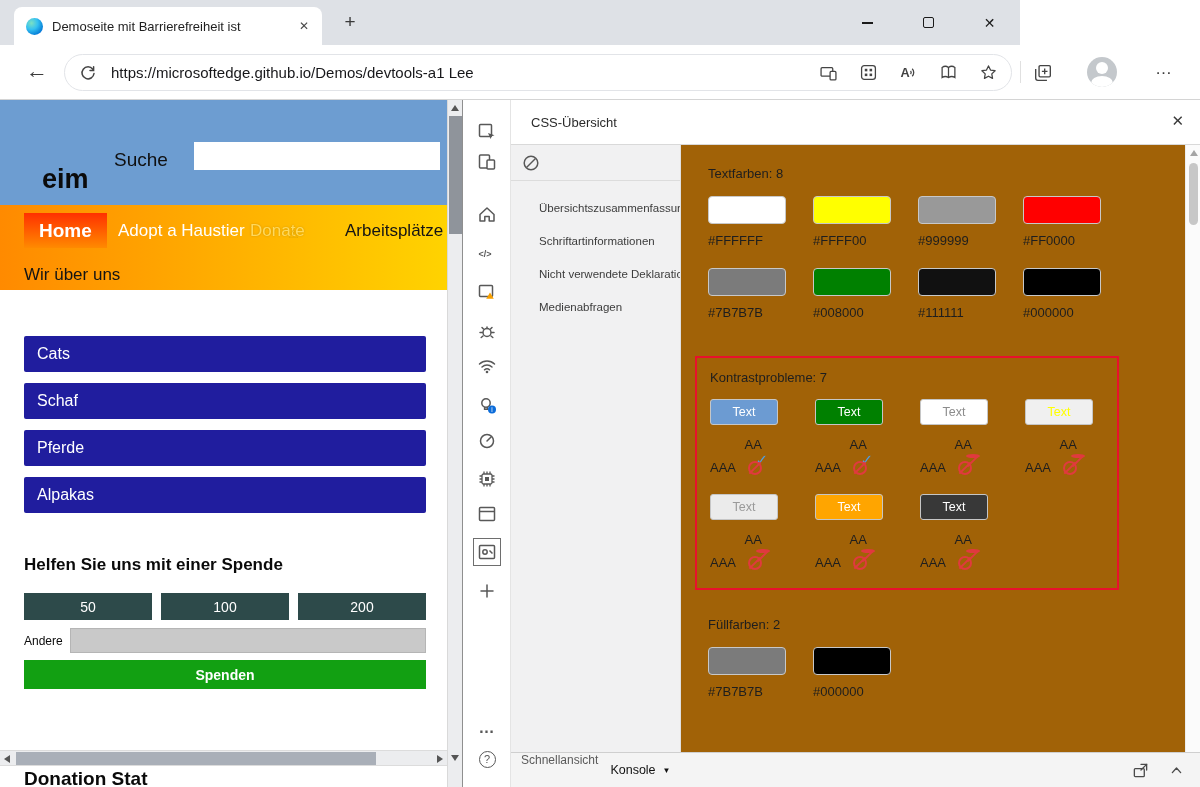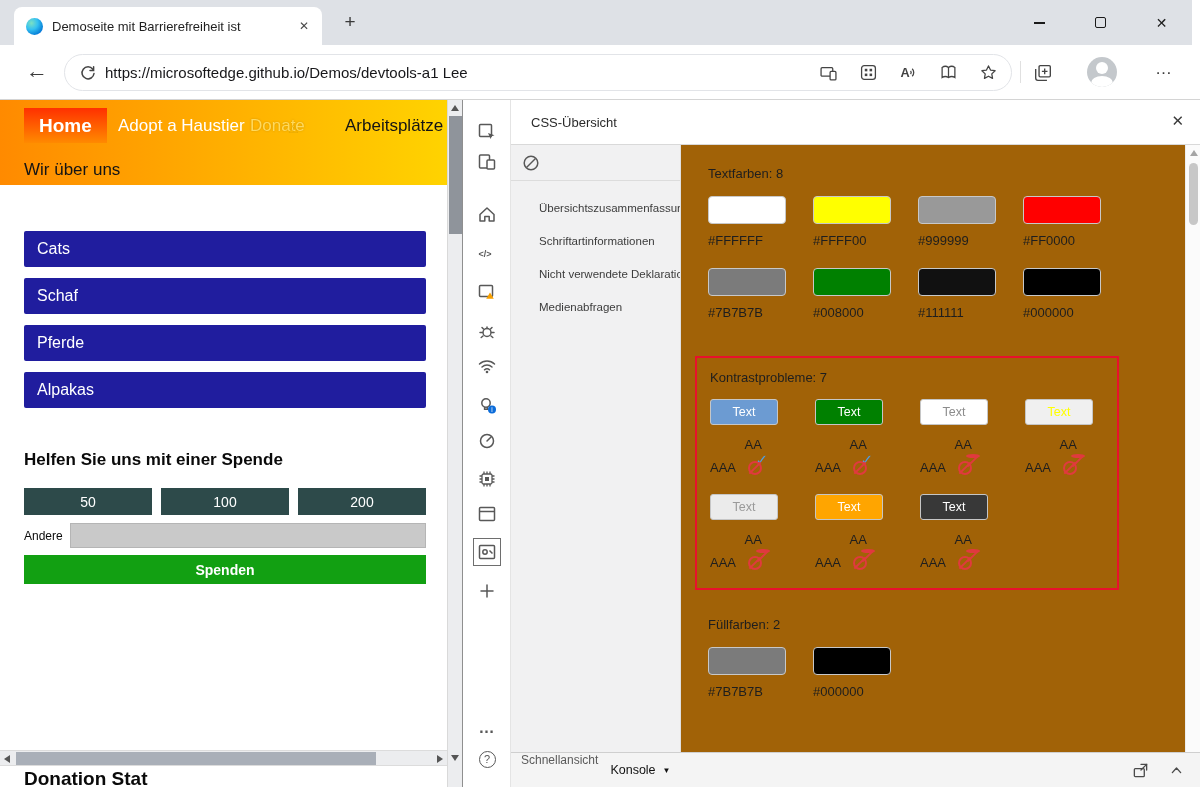--- a/index.html
+++ b/index.html
@@ -1,38 +1,38 @@
 <!DOCTYPE html>
 <html style="--header-blue: #6D9DD1; --nav-gradient-start: #FF8A00; --nav-gradient-end: #FFD300; --home-button-red: #FF3000; --navy: #201D9E; --amount-teal: #2D4A4A; --donate-green: #12A012; --selection-blue: #1C6FD4; --annotation-red: #E8112D; --check-blue: #4D9FE8; --fail-red: #E03A3E;"><head>
 <meta charset="utf-8">
 <style>
   * { margin:0; padding:0; box-sizing:border-box; }
   html,body { width:1200px; height:787px; }
   body { font-family:"Liberation Sans","DejaVu Sans",sans-serif; background:#fff; }
   .screen { position:relative; width:1200px; height:787px; overflow:hidden; background:#fff; }
 
   
-  .tabbar { position:absolute; left:0; top:0; width:1192px; height:45px; background:#DEE1E6; }
+  .tabbar { position:absolute; left:0; top:0; width:1020px; height:45px; background:#DEE1E6; }
   .tab { position:absolute; left:14px; top:7px; width:308px; height:38px; background:#fff; border-radius:8px 8px 0 0; display:flex; align-items:center; gap:9px; padding:0 8px 0 12px; }
   .favicon { width:17px; height:17px; border-radius:50%; flex:0 0 auto;
     background:radial-gradient(circle at 32% 30%, #7CE0C3 0%, #35C1F1 38%, #0883D9 72%, #1B4AEF 100%); }
   .tab-title { font-size:13px; color:#1F1F1F; white-space:nowrap; overflow:hidden; flex:1; }
   .tab-close { font-size:12px; color:#4A4A4A; padding:2px 5px; cursor:default; }
   .newtab { position:absolute; left:338px; top:11px; font-size:19px; color:#3A3A3A; width:24px; text-align:center; }
   .wincontrols { position:absolute; right:0; top:0; height:45px; display:flex; }
   .winbtn { width:61px; height:45px; display:flex; align-items:center; justify-content:center; font-size:14px; color:#1a1a1a; }
   .min-glyph { width:11px; height:2px; background:#1a1a1a; display:block; }
   .max-glyph { width:11px; height:11px; border:1.3px solid #1a1a1a; border-radius:2px; display:block; }
 
   
   .toolbar { position:absolute; left:0; top:45px; width:1200px; height:55px; background:#fff; border-bottom:1px solid #D4D4D4; }
   .back { position:absolute; left:26px; top:13px; font-size:22px; color:#3C3C3C; }
   .addressbar { position:absolute; left:64px; top:9px; width:948px; height:37px; border:1px solid #E2E4E8; border-radius:19px; background:#fff; display:flex; align-items:center; }
   .reload-glyph { margin-left:15px; display:flex; color:#444; }
-  .url { margin-left:9px; font-size:15px; color:#17171A; white-space:nowrap; }
+  .url { margin-left:15px; font-size:15px; color:#17171A; white-space:nowrap; }
   .abar-icons { position:absolute; right:14px; top:0; height:35px; display:flex; align-items:center; gap:23px; color:#444; }
   .tool-icon { display:flex; }
   .toolbar-sep { position:absolute; left:1020px; top:16px; width:1px; height:22px; background:#E0E0E0; }
   .collections { position:absolute; left:1034px; top:19px; color:#444; display:flex; }
   .avatar { position:absolute; left:1087px; top:12px; width:30px; height:30px; border-radius:50%; background:#C4C8CC; overflow:hidden; }
   .avatar::before { content:""; position:absolute; left:9px; top:5px; width:12px; height:12px; border-radius:50%; background:#FFF; }
   .avatar::after { content:""; position:absolute; left:4px; top:19px; width:22px; height:14px; border-radius:50%; background:#FFF; }
   .more-btn { position:absolute; left:1150px; top:14px; font-size:17px; color:#3A3A3A; width:28px; text-align:center; letter-spacing:1px; }
 
   
@@ -197,20 +197,25 @@
           <rect x="4.5" y="1.5" width="10" height="10" rx="1"></rect>
           <path d="M1.5 4.5v8a2 2 0 0 0 2 2h8"></path>
           <path d="M9.5 4v5M7 6.5h5"></path>
         </svg>
     </span>
     <span class="avatar"></span>
     <span class="more-btn">…</span>
   </div>
 
   <div class="page">
+    <div class="site-header">
+      <span class="logo">eim</span>
+      <span class="search-label">Suche</span>
+      <input class="search-input" type="text" style="">
+    </div>
     <div class="site-nav">
       <span class="nav-home">Home</span>
       <span class="nav-adopt">Adopt a Haustier</span>
       <span class="nav-donate">Donate</span>
       <span class="nav-warning">⚠</span>
       <span class="nav-jobs">Arbeitsplätze</span>
       <span class="nav-about">Wir über uns</span>
     </div>
     <div class="animal-list">
       <div class="animal-btn">Cats</div>

